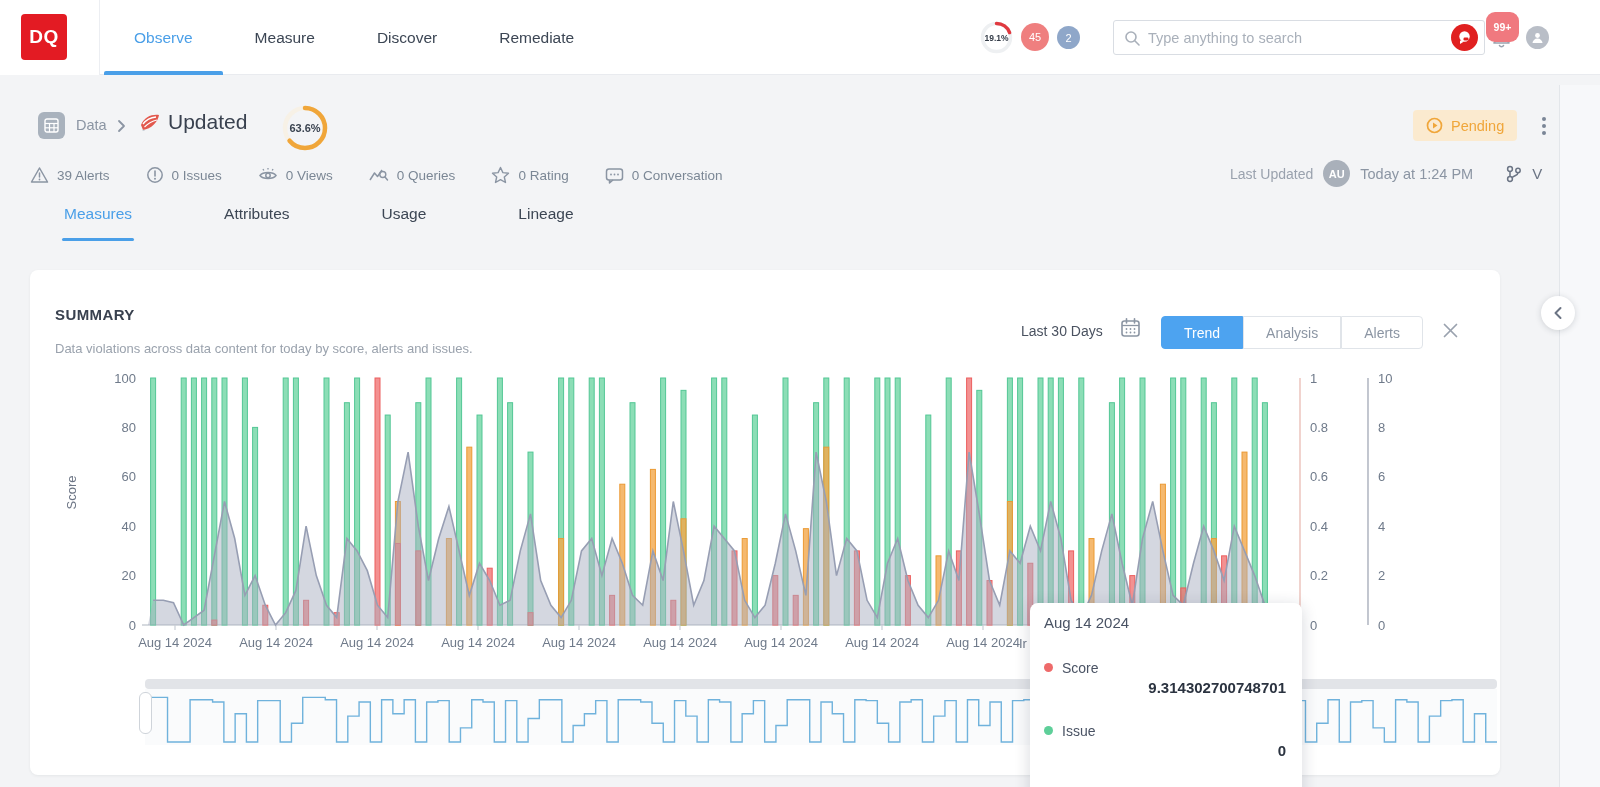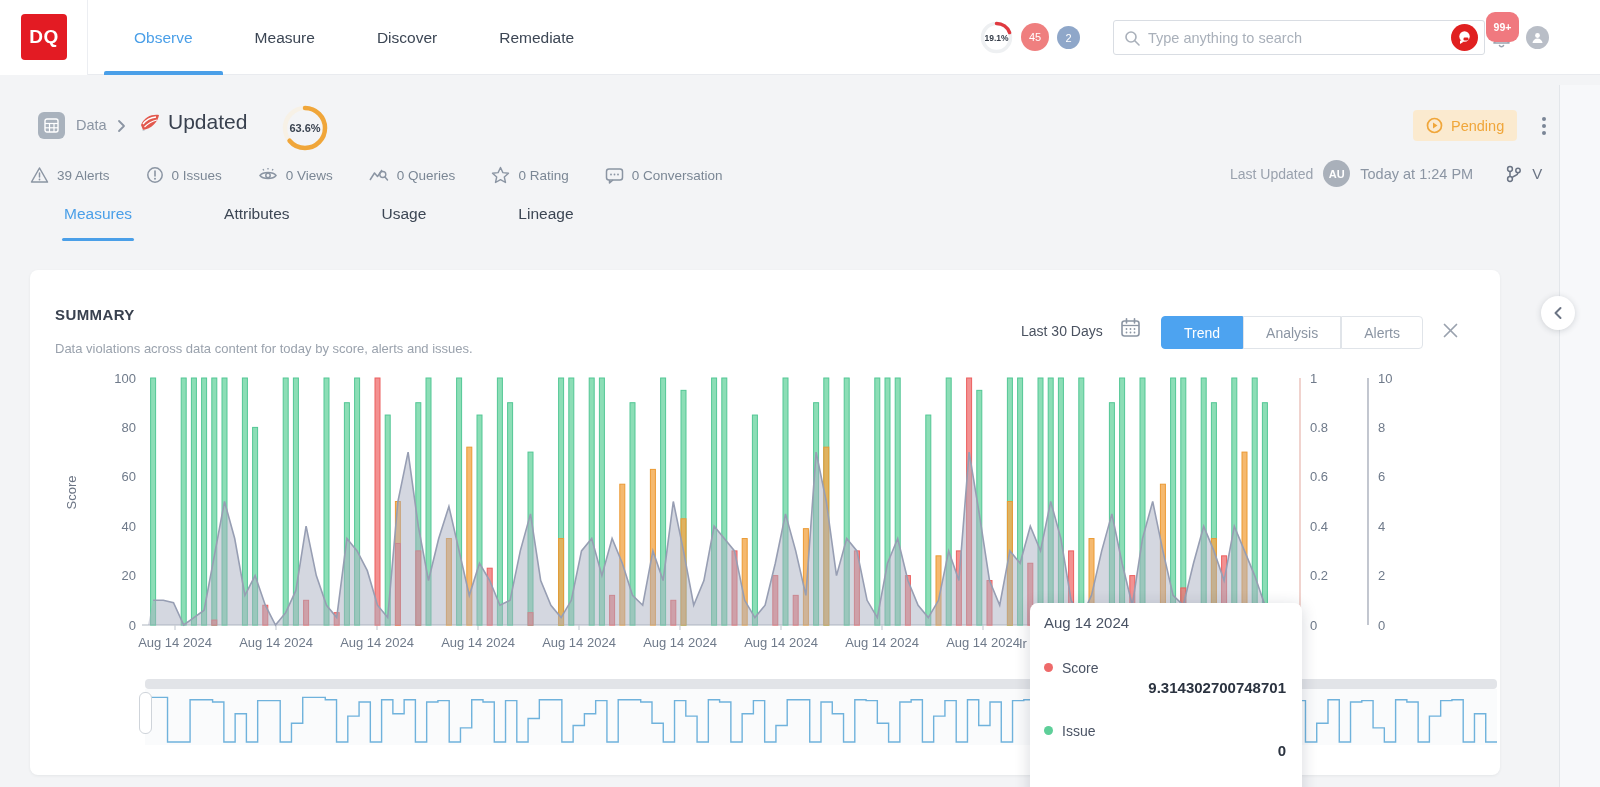--- a/index.html
+++ b/index.html
@@ -3,21 +3,21 @@
 <meta charset="utf-8">
 <style>
   * { margin:0; padding:0; box-sizing:border-box; }
   html,body { width:1600px; height:787px; }
   body { font-family:"Liberation Sans", sans-serif; background:#f3f4f6; }
   .stage { position:relative; width:1600px; height:787px; overflow:hidden; background:#f3f4f6; }
   .abs { position:absolute; }
 
   
   .topnav { position:absolute; top:0; left:0; width:1600px; height:75px; background:#ffffff; border-bottom:1px solid #e9ebef; z-index:3; }
-  .logo-col { position:absolute; top:0; left:0; width:88px; height:75px; border-right:1px solid #eceef2; background:#fff; }
+  .logo-col { position:absolute; top:0; left:0; width:100px; height:75px; border-right:1px solid #eceef2; background:#fff; }
   .logo { position:absolute; top:14px; left:21px; width:46px; height:46px; background:#e31b23; border-radius:4px; color:#fff; font-weight:bold; font-size:19px; display:flex; align-items:center; justify-content:center; letter-spacing:.5px; }
   .navlinks { position:absolute; left:118px; top:0; height:75px; display:flex; gap:30px; }
   .navlink { height:75px; line-height:75px; padding:0 16px; font-size:15.5px; color:#3c4654; cursor:pointer; position:relative; }
   .navlink.active { color:#4a9fe8; }
   .navlink.active::after { content:""; position:absolute; left:-14px; right:-14px; bottom:0; height:4px; background:#4a9fe8; border-radius:2px 2px 0 0; }
 
   .mini-gauge { position:absolute; top:21px; left:980px; width:33px; height:33px; }
   .mini-gauge .pct { position:absolute; inset:0; display:flex; align-items:center; justify-content:center; font-size:8.5px; font-weight:bold; color:#343c48; }
   .circ-badge { position:absolute; border-radius:50%; color:#fff; display:flex; align-items:center; justify-content:center; font-size:11px; }
   .search-box { position:absolute; top:20px; left:1113px; width:372px; height:35px; border:1px solid #d9dde3; border-radius:3px; background:#fff; display:flex; align-items:center; padding:0 10px; gap:8px; color:#9aa2ae; }

